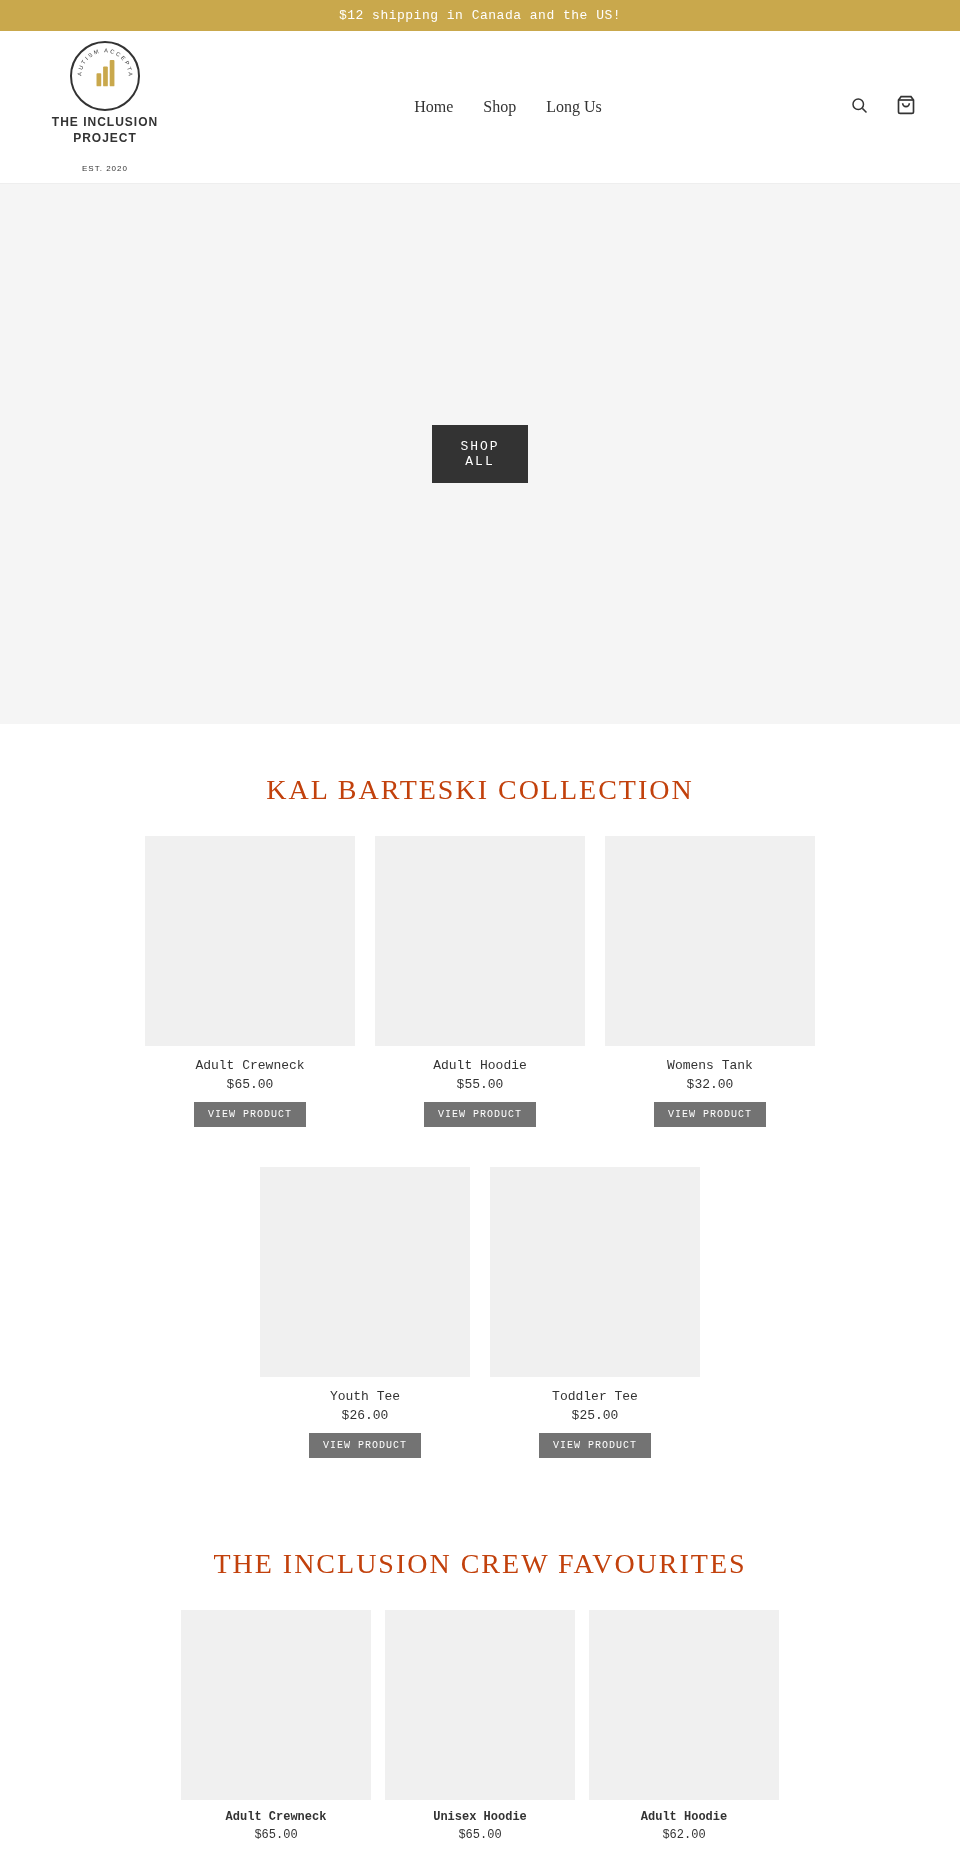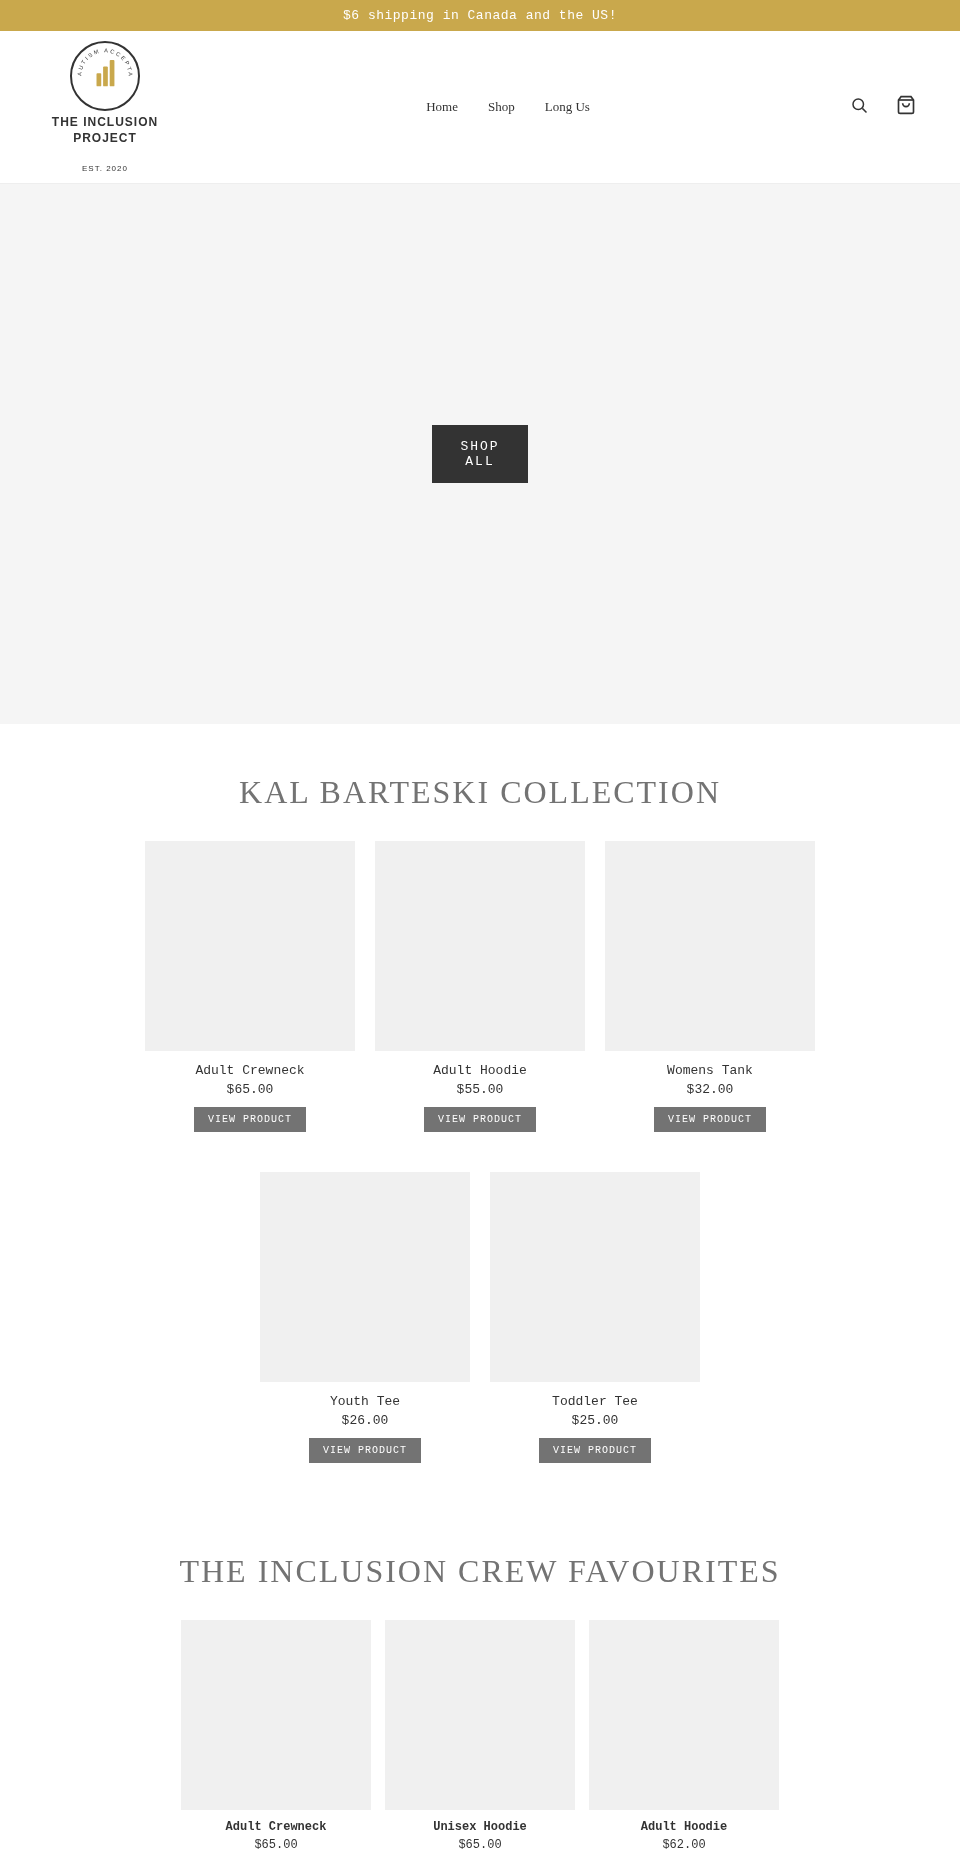--- a/index.html
+++ b/index.html
@@ -59,21 +59,21 @@
     }
 
     .nav {
       display: flex;
       gap: 30px;
       align-items: center;
     }
     .nav a {
       text-decoration: none;
       color: #333;
-      font-size: 13px;
+      font-size: 16px;
       font-family: Georgia, serif;
     }
 
     .header-icons {
       display: flex;
       gap: 20px;
       align-items: center;
     }
     .icon-btn {
       background: none;
@@ -101,25 +101,25 @@
       font-size: 13px;
       letter-spacing: 2px;
       cursor: pointer;
       text-transform: uppercase;
     }
 
     
     .section-title {
       text-align: center;
       font-family: Georgia, serif;
-      font-size: 32px;
+      font-size: 28px;
       font-weight: normal;
       letter-spacing: 2px;
       margin: 50px 0 30px;
-      color: #737373;
+      color: #c2410c;
     }
 
     
     .product-grid {
       display: flex;
       flex-wrap: wrap;
       gap: 20px;
       padding: 0 50px 40px;
       justify-content: center;
     }
@@ -193,21 +193,21 @@
       font-size: 12px;
       font-family: 'Courier New', Courier, monospace;
       text-align: center;
       color: #333;
     }
   </style>
 </head>
 <body>
 
 <div class="announcement-bar">
-  <span>$6 shipping in Canada and the US!</span>
+  <span>$12 shipping in Canada and the US!</span>
 </div>
 
 <header class="header">
 
   <div class="logo-area">
     <div class="logo-circle">
       <svg width="70" height="70" viewBox="0 0 70 70">
 
         <path id="arc" d="M 10,35 A 25,25 0 0,1 60,35" fill="none"></path>
         <text font-size="6" font-family="Arial" fill="#333" letter-spacing="2">

